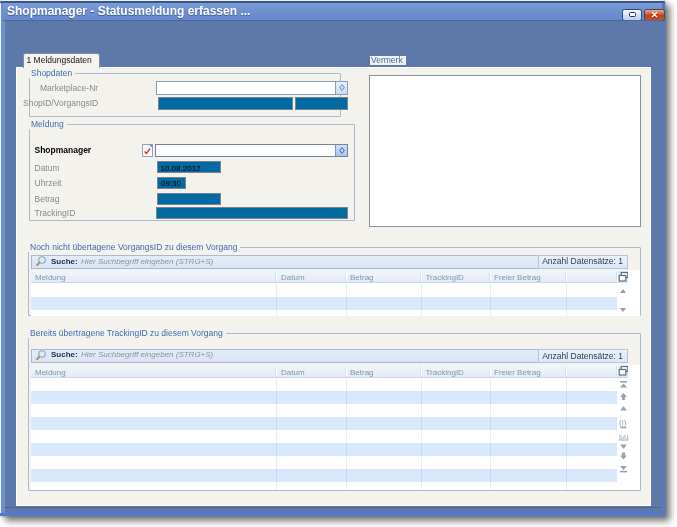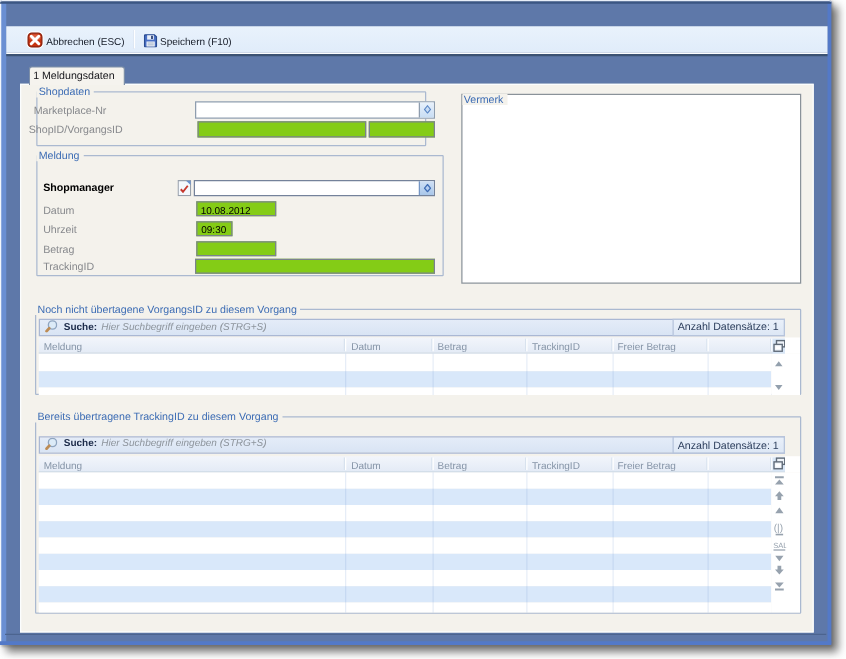--- a/index.html
+++ b/index.html
@@ -26,21 +26,21 @@
 #tsep{left:102px;top:3px;width:1px;height:15px;background:#9fb3cf;border-right:1px solid #fff}
 
 #panel{left:15.5px;top:66.5px;width:635.5px;height:439px;background:#f4f2ec;border:1px solid #fbfdfe}
 #botline1{left:4px;top:506.5px;width:657px;height:1px;background:#4c648f}
 
 #tab{left:22.5px;top:53px;width:77px;height:15px;background:#f5f3ee;border:1px solid #7d8fa8;border-bottom:none;border-radius:2.5px 2.5px 0 0;font-size:8.5px;color:#15151a;line-height:13px;padding-left:3px}
 
 .grp{border:1px solid #aab9d0;border-radius:1px}
 .glabel{position:absolute;top:-5px;left:-1px;background:#f4f2ec;color:#3c6cb4;padding:0 3px 0 2px;line-height:9px;font-size:8.5px;white-space:nowrap}
 .lab{position:absolute;color:#87898d;font-size:8.5px;line-height:9px;white-space:nowrap}
-.inp{position:absolute;background:#84cc16;border:1px solid #7a828f}
+.inp{position:absolute;background:#0369a1;border:1px solid #7a828f}
 .inp span{display:block;font-size:8px;color:#000;line-height:9px;padding:1.5px 0 0 3px}
 
 .combo{position:absolute;background:#fff;border:1px solid #8e9dae}
 .carr{position:absolute;right:0;top:0;bottom:0;width:12px;background:linear-gradient(#e8f1fb,#c8ddf4);border-left:1px solid #8e9dae}
 .carr svg{display:block;margin:2px auto 0}
 
 .sbar{position:absolute;background:linear-gradient(#e4ecf8,#d9e4f4);border:1px solid #aab8d4}
 .mag{position:absolute}
 .suche{position:absolute;font-weight:bold;color:#1c2b4a;font-size:8px}
 .splace{position:absolute;font-style:italic;color:#8d949c;font-size:8px}
@@ -53,49 +53,36 @@
 .vsep{position:absolute;width:1px;background:rgba(100,145,205,0.16)}
 .scol{position:absolute;background:#fff}
 .tri{position:absolute;width:0;height:0}
 </style></head>
 <body>
 <div id="win" class="a">
   <div class="f-left a"></div>
   <div class="f-right a"></div>
   <div class="f-bot a"></div>
   <div class="f-top a"></div>
-  <div id="tbar" class="a">
-    <svg class="a" style="left:16px;top:4px" width="14" height="14" viewBox="0 0 14 14">
-        <rect x="0.5" y="0.5" width="13" height="13" rx="4" fill="none" stroke="#fdfefe" stroke-width="1"></rect>
-        <rect x="1.5" y="1.5" width="11" height="11" rx="3" fill="#c63310" stroke="#8c1f0a"></rect>
-        <g transform="translate(1,1)">
-          <rect x="1.5" y="1.5" width="9" height="4.5" rx="2" fill="#e06a4c" opacity="0.8"></rect>
-          <path d="M3 3 L9 9 M9 3 L3 9" stroke="#fff" stroke-width="2.4" stroke-linecap="round"></path>
-        </g>
-      </svg>
-    <div class="titem a" style="left:32.5px">Abbrechen (ESC)</div>
-    <div id="tsep" class="a"></div>
-    <svg class="a" style="left:110px;top:6px" width="11" height="11" viewBox="0 0 11 11">
-        <path d="M1.3 0.8 H8.5 L10.2 2.5 V9.7 A0.7 0.7 0 0 1 9.5 10.4 H1.3 A0.7 0.7 0 0 1 0.6 9.7 V1.5 A0.7 0.7 0 0 1 1.3 0.8 Z" fill="#4a71c6" stroke="#2a4c92" stroke-width="1"></path>
-        <rect x="2.7" y="1.2" width="5.4" height="3.5" fill="#e8eef8"></rect>
-        <rect x="5.8" y="1.6" width="1.6" height="2.6" fill="#3d5180"></rect>
-        <rect x="2.2" y="6.2" width="6.6" height="4" fill="#f2f6fb"></rect>
-        <rect x="3" y="7" width="5" height="0.8" fill="#9fb0c8"></rect>
-        <rect x="3" y="8.5" width="5" height="0.8" fill="#9fb0c8"></rect>
-      </svg>
-    <div class="titem a" style="left:123.5px">Speichern (F10)</div>
+  <div id="title" class="a">Shopmanager - Statusmeldung erfassen ...
+    <div id="btn-max" class="tbtn a">
+        <div id="maxglyph" class="a"></div>
+      </div>
+    <div id="btn-close" class="tbtn a">
+        <div id="xglyph" class="a">✕</div>
+      </div>
   </div>
   <div id="panel" class="a"></div>
   <div id="botline1" class="a"></div>
   <div id="tab" class="a">1 Meldungsdaten</div>
 
   <div class="grp a" style="left:29px;top:73px;width:312px;height:44px">
       <span class="glabel">Shopdaten</span>
     </div>
-  <div class="lab" style="left:27px;top:84px">Marketplace-Nr</div>
+  <div class="lab" style="left:40px;top:84px">Marketplace-Nr</div>
   <div class="lab" style="left:23px;top:99px">ShopID/VorgangsID</div>
   <div class="combo a" style="left:156px;top:81px;width:192px;height:14px">
       <div class="carr">
         <svg width="6" height="7" viewBox="0 0 6 7">
           <path d="M3 0.6 L5.4 3.5 L3 6.4 L0.6 3.5 Z" fill="#c8dcf4" stroke="#5b87c6" stroke-width="0.9"></path>
         </svg>
       </div>
     </div>
   <div class="inp a" style="left:158px;top:97px;width:135px;height:13px"></div>
   <div class="inp a" style="left:295px;top:97px;width:53px;height:13px"></div>
@@ -123,21 +110,21 @@
   <div class="lab" style="left:34.5px;top:179px">Uhrzeit</div>
   <div class="inp a" style="left:157px;top:176.5px;width:29px;height:12.5px">
       <span>09:30</span>
     </div>
   <div class="lab" style="left:34.5px;top:195px">Betrag</div>
   <div class="inp a" style="left:157px;top:192.5px;width:64px;height:12.5px"></div>
   <div class="lab" style="left:34.5px;top:209px">TrackingID</div>
   <div class="inp a" style="left:156px;top:207px;width:192px;height:12px"></div>
 
   <div class="a" style="left:368.5px;top:75px;width:272.5px;height:152px;background:#fff;border:1px solid #8a9299"></div>
-  <div class="a" style="left:370px;top:75px;background:#f4f2ec;color:#3c6cb4;padding:0 3px 0 1px;line-height:9px;font-size:8.5px">Vermerk</div>
+  <div class="a" style="left:370px;top:56px;background:#f4f2ec;color:#3c6cb4;padding:0 3px 0 1px;line-height:9px;font-size:8.5px">Vermerk</div>
 
   <div class="grp a" style="left:28px;top:246.5px;width:613px;height:69.5px">
       <span class="glabel">Noch nicht übertagene VorgangsID zu diesem Vorgang</span>
     </div>
   <div class="sbar a" style="left:31px;top:255px;width:597px;height:13.5px"></div>
   <svg class="mag" style="left:35.5px;top:256px" width="10" height="10" viewBox="0 0 10 10">
       <circle cx="6" cy="4" r="3.3" fill="#dcebf8" stroke="#8fa5c0" stroke-width="1.1"></circle>
       <path d="M3.4 6.6 L1.2 9" stroke="#bd8c55" stroke-width="2.1" stroke-linecap="round"></path>
     </svg>
   <div class="suche" style="left:51px;top:256.5px">Suche:</div>

